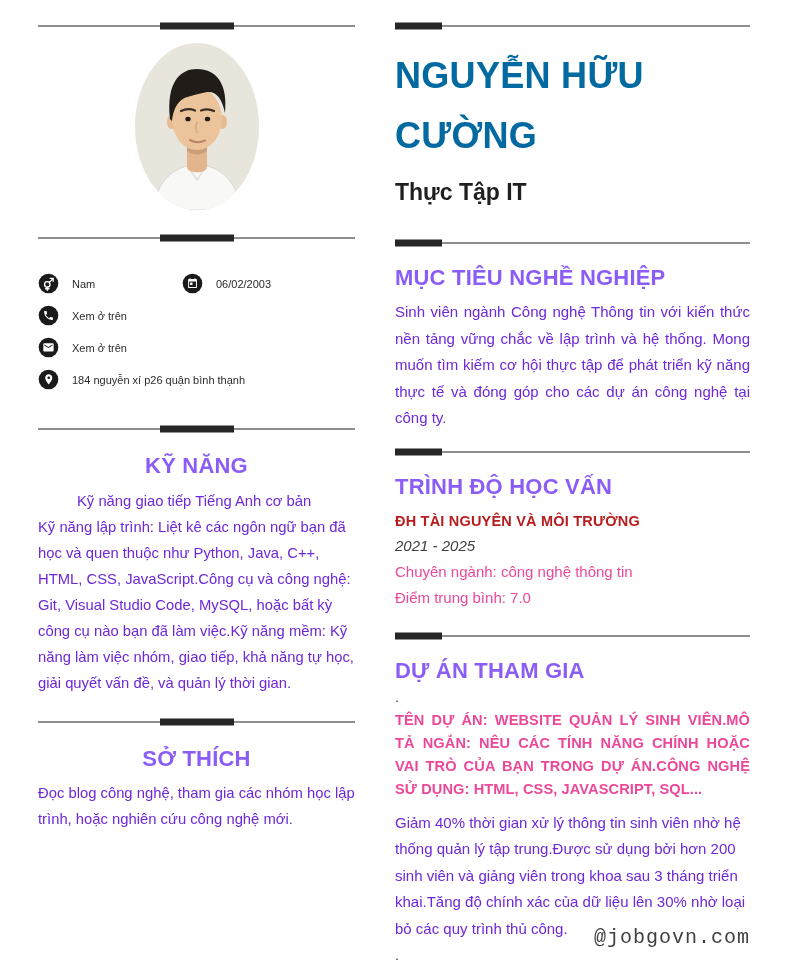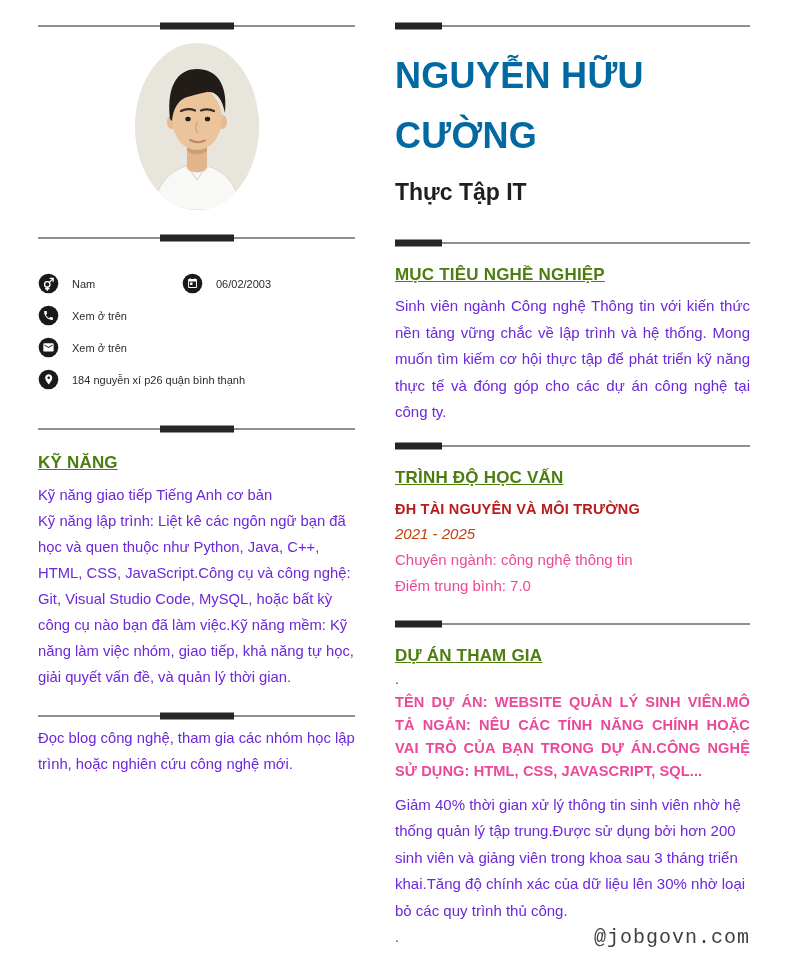--- a/index.html
+++ b/index.html
@@ -28,22 +28,22 @@
 
   .contact { margin-top:34px; }
   .contact-row { display:flex; align-items:center; margin-bottom:11px; }
   .contact-row.double { justify-content:flex-start; }
   .contact-cell { display:flex; align-items:center; }
   .contact-cell.first { width:144px; flex:none; }
   .icon { width:21px; height:21px; margin-right:13px; flex:none; }
   .icon svg { display:block; width:100%; height:100%; }
   .contact-text { font-size:11px; color:#2b2b2b; }
 
-  .section-title { font-size:17px; font-weight:700; color:#4d7c0f; letter-spacing:0.2px;text-decoration:underline; }
-  .left-col .section-title { margin-top:23px; }
+  .section-title { font-size:22px; font-weight:700; color:#8b5cf6; letter-spacing:0.2px; }
+  .left-col .section-title { margin-top:23px;text-align:center; }
   .right-col .section-title { margin-top:21px; }
 
   .body-text { font-size:14.8px; color:#6d28d9; line-height:26px; margin-top:8px; }
   .right-col .body-text { font-size:15px; line-height:26.5px; text-align:justify; }
 
   .div-skills   { margin-top:38px; }
   .div-hobbies  { margin-top:25px; }
   .div-photo-top{ margin-top:25px; }
   .div-photo-bot{ margin-top:27px; }
 
@@ -54,21 +54,21 @@
     line-height:60px; letter-spacing:0.3px;
   }
   .subtitle { margin-top:13px; font-size:23px; font-weight:700; color:#1f1f1f; }
   .div-name-top { margin-top:25px; }
   .div-name-bot { margin-top:36px; }
   .div-edu  { margin-top:19px; }
   .div-proj { margin-top:29px; }
 
   .edu-block { margin-top:8px; }
   .edu-school { margin-top:13px; font-size:14.5px; font-weight:700; color:#b91c1c; letter-spacing:0.2px; }
-  .edu-years  { margin-top:8px; font-size:15px; font-style:italic; color:#c2410c; }
+  .edu-years  { margin-top:8px; font-size:15px; font-style:italic; color:#404040; }
   .edu-line   { margin-top:9px; font-size:15px; color:#ec4899; }
 
   .proj-dot { margin-top:6px; font-size:14px; color:#3a3a3a; line-height:14px; }
   .proj-heading {
     margin-top:5px;
     font-size:14.6px; font-weight:700; color:#ec4899;
     line-height:23px; text-align:justify; letter-spacing:0.1px;
   }
   .proj-body { margin-top:9px; }
 
@@ -177,29 +177,30 @@
         <span class="contact-text">184 nguyễn xí p26 quận bình thạnh</span>
       </div>
     </div>
 
     <div class="divider center div-skills">
         <span class="bar"></span>
       </div>
 
     <div>
       <div class="section-title">KỸ NĂNG</div>
-      <div class="body-text" style="margin-top:9px;">Kỹ năng giao tiếp Tiếng Anh cơ bản</div>
+      <div class="body-text" style="margin-top:9px;margin-left:39px;">Kỹ năng giao tiếp Tiếng Anh cơ bản</div>
       <div class="body-text" style="margin-top:0;">Kỹ năng lập trình: Liệt kê các ngôn ngữ bạn đã học và quen thuộc như Python, Java, C++, HTML, CSS, JavaScript.Công cụ và công nghệ: Git, Visual Studio Code, MySQL, hoặc bất kỳ công cụ nào bạn đã làm việc.Kỹ năng mềm: Kỹ năng làm việc nhóm, giao tiếp, khả năng tự học, giải quyết vấn đề, và quản lý thời gian.</div>
     </div>
 
     <div class="divider center div-hobbies">
         <span class="bar"></span>
       </div>
 
     <div>
+      <div class="section-title">SỞ THÍCH</div>
       <div class="body-text">Đọc blog công nghệ, tham gia các nhóm học lập trình, hoặc nghiên cứu công nghệ mới.</div>
     </div>
 
   </div>
 
   <div class="right-col">
 
     <div class="divider left div-name-top">
         <span class="bar"></span>
       </div>

